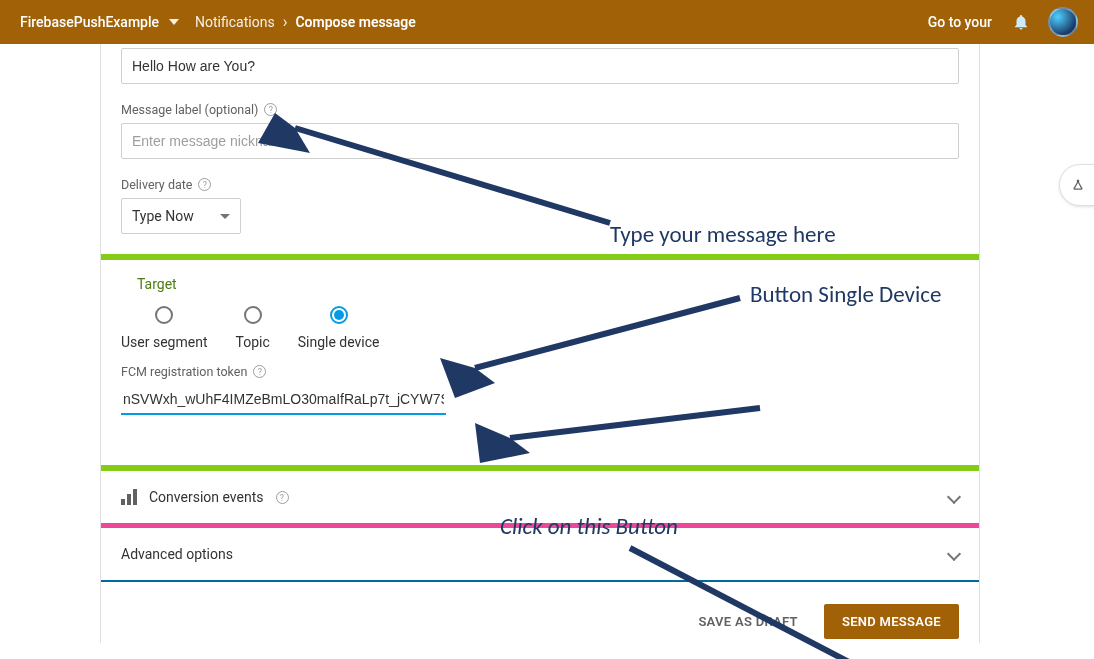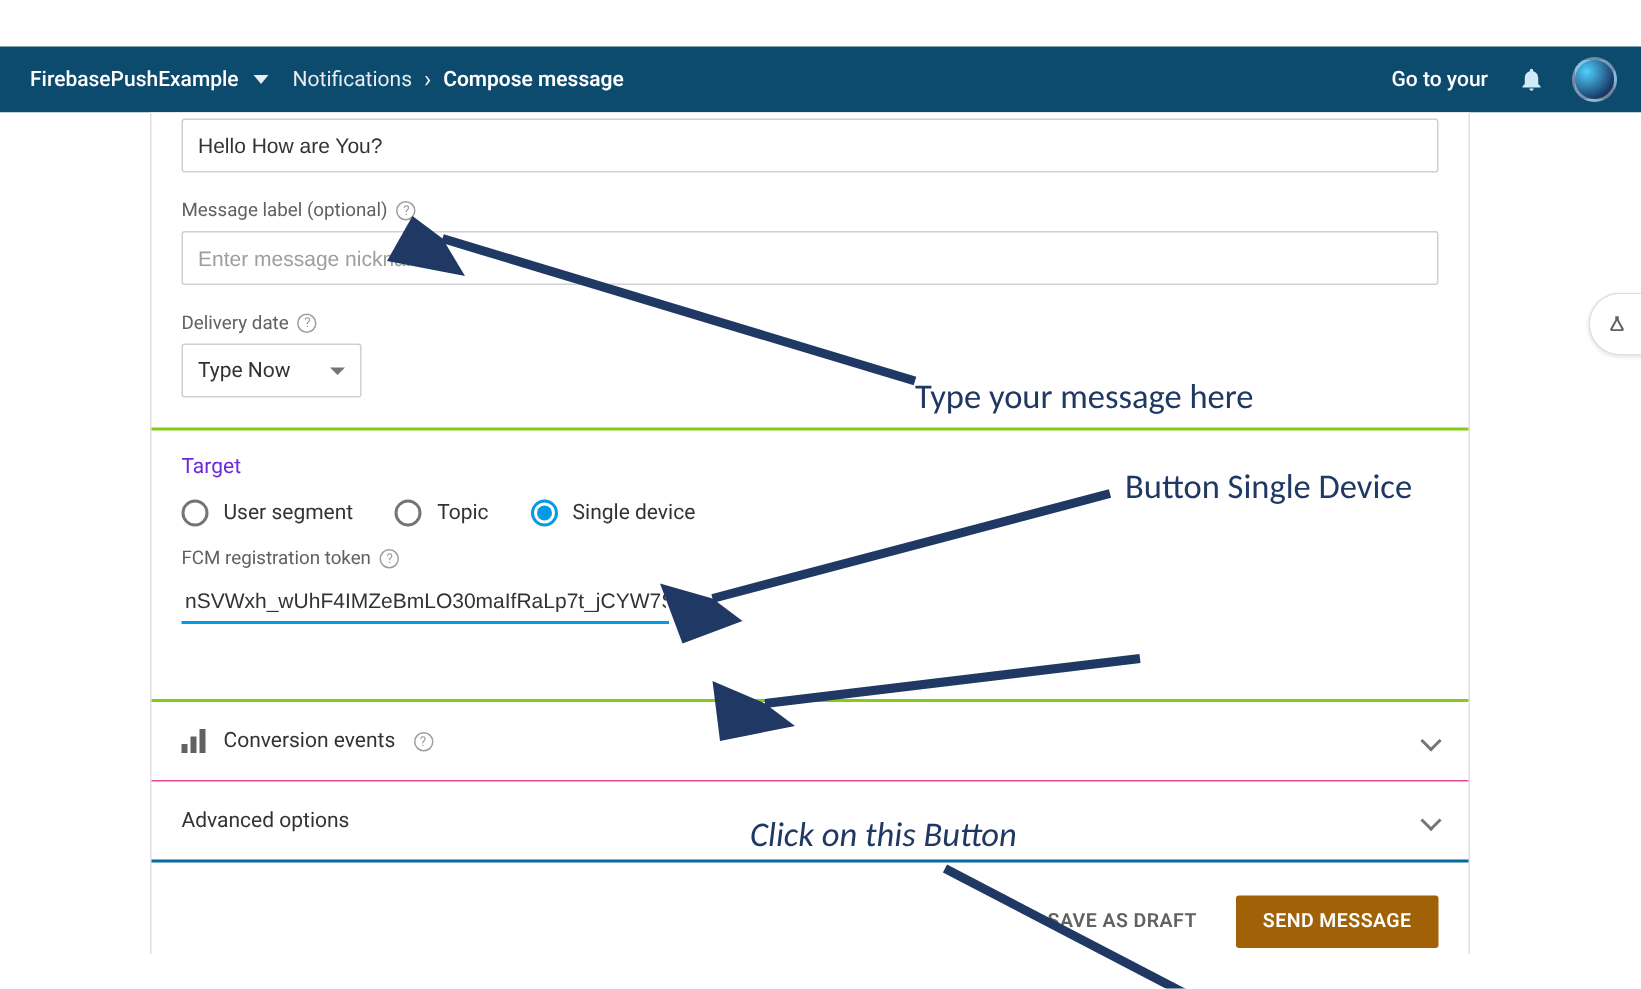--- a/index.html
+++ b/index.html
@@ -10,27 +10,26 @@
     color: #212121;
     width: 1094px;
     height: 659px;
     overflow: hidden;
     position: relative;
   }
 
   
   .topbar {
     height: 44px;
-    background: #0c4a6e;
+    background: #a16207;
     color: #fff;
     display: flex;
     align-items: center;
     padding: 0 16px 0 20px;
     font-size: 14px;
-    margin-top: 31px;
   }
   .topbar .project { font-weight: 500; margin-right: 4px; }
   .topbar .chevron-down {
     width: 0; height: 0;
     border-left: 5px solid transparent;
     border-right: 5px solid transparent;
     border-top: 6px solid #fff;
     margin: 0 16px 0 6px;
     opacity: .9;
   }
@@ -59,21 +58,21 @@
   .card {
     width: 880px;
     margin: 0 0 0 100px;
     border: 1px solid #e0e0e0;
     border-top: none;
     border-bottom: none;
     background: #fff;
   }
   .section {
     padding: 10px 20px 20px 20px;
-    border-bottom: 2px solid #84cc16;
+    border-bottom: 6px solid #84cc16;
   }
 
   .field-label {
     font-size: 12.5px;
     color: #616161;
     margin-bottom: 6px;
     display: flex;
     align-items: center;
     gap: 6px;
   }
@@ -110,37 +109,37 @@
     cursor: pointer;
   }
   .select-box .caret {
     width:0;height:0;
     border-left:5px solid transparent;
     border-right:5px solid transparent;
     border-top:5px solid #757575;
   }
 
   
-  .target-title { font-size: 14px; color:#6d28d9; margin: 6px 0 14px 0; }
+  .target-title { font-size: 14px; color:#4d7c0f; margin: 6px 0 14px 16px; }
   .radio-row { display: flex; gap: 28px; align-items: center; margin-bottom: 14px;}
   .radio {
-    display: flex; align-items: center; gap: 10px; font-size: 14px; color:#333; cursor:pointer;
+    display: flex; align-items: center; gap: 10px; font-size: 14px; color:#333; cursor:pointer;flex-direction:column;
   }
   .radio .ring {
     width: 18px; height:18px; border:2px solid #757575; border-radius:50%;
     display:flex; align-items:center; justify-content:center;
   }
   .radio.selected .ring { border-color:#039be5; }
   .radio.selected .dot { width:10px; height:10px; background:#039be5; border-radius:50%; }
 
   
   .collapse-row {
     display:flex; align-items:center; justify-content:space-between;
     padding: 18px 20px; font-size:14px; color:#333;
-    border-bottom:1px solid #ec4899; cursor:pointer;
+    border-bottom:5px solid #ec4899; cursor:pointer;
   }
   .collapse-row .left { display:flex; align-items:center; gap:12px;}
   .collapse-row .chev {
     width:10px;height:10px;border-right:2px solid #757575;border-bottom:2px solid #757575;
     transform: rotate(45deg);
   }
   .bar-icon { display:flex; align-items:flex-end; gap:2px; height:16px;}
   .bar-icon span{ width:4px; background:#616161;}
   .bar-icon span:nth-child(1){height:6px;}
   .bar-icon span:nth-child(2){height:11px;}

